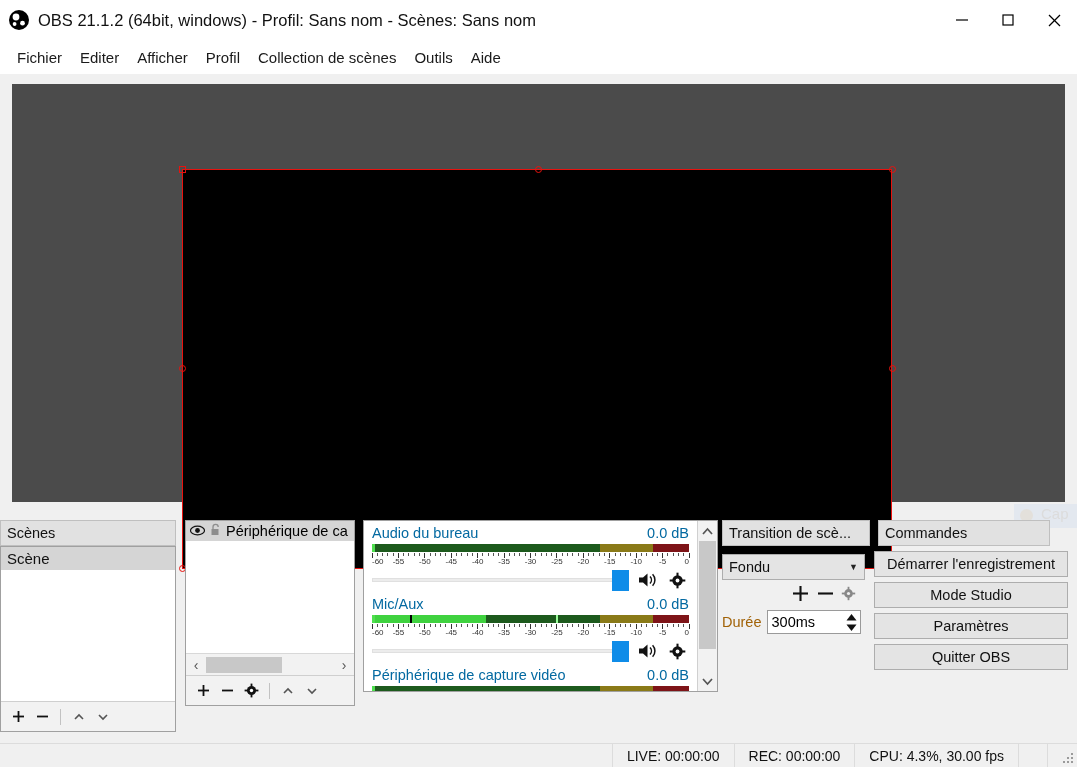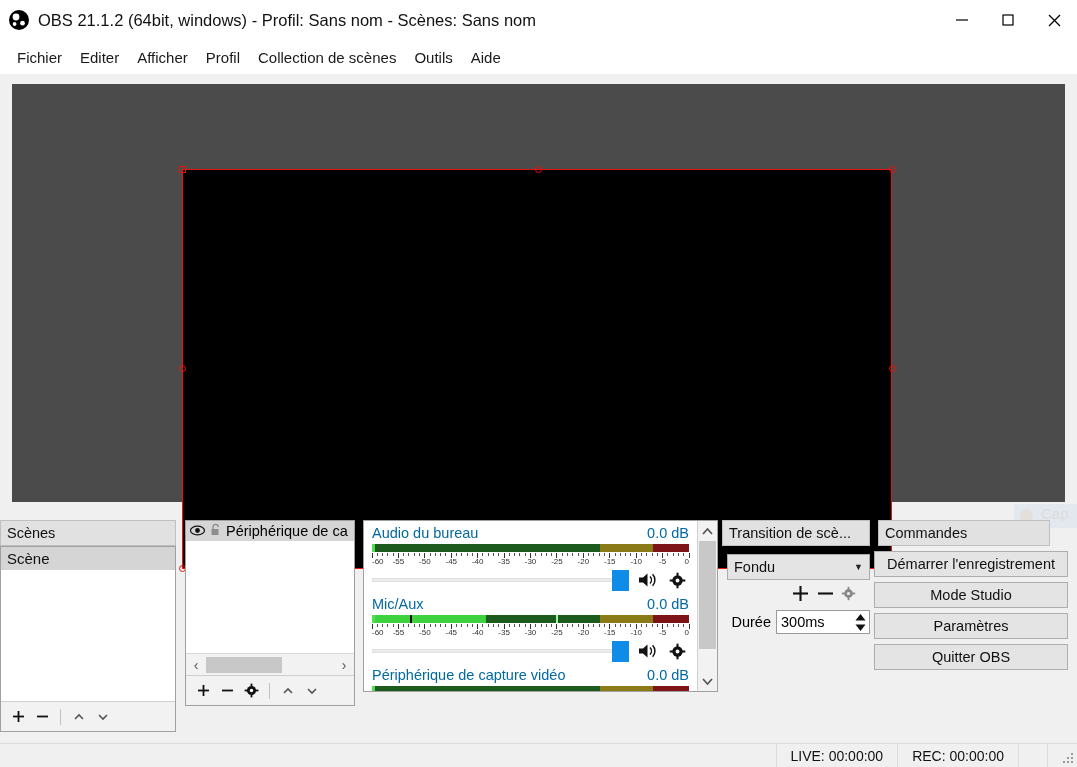--- a/index.html
+++ b/index.html
@@ -218,37 +218,37 @@
     height: 20px; display: flex; align-items: center;
     justify-content: center; color: #555; font-size: 12px;
   }
   .vs-track { flex: 1; position: relative; }
   .vs-thumb {
     position: absolute; left: 1px; top: 0;
     width: 17px; height: 108px; background: #c8c8c8;
   }
 
   
-  .dock-trans { width: 148px; margin-left: 4px; align-items: flex-end; }
+  .dock-trans { width: 148px; margin-left: 4px; }
   .dock-trans .dock-title { width: 148px; }
   .combo {
     margin-top: 8px; height: 26px; width: 143px;
     background: #e4e4e4; border: 1px solid #adadad;
     display: flex; align-items: center; padding: 0 6px;
     font-size: 14.5px; color: #111;
   }
   .combo-arrow { margin-left: auto; font-size: 9px; color: #222; }
   .trans-tools {
     display: flex; align-items: center; justify-content: flex-end;
     gap: 6px; height: 26px; padding-right: 14px; margin-top: 2px;
   }
   .duration-row {
     display: flex; align-items: center; gap: 5px; margin-top: 2px;
   }
-  .duration-lbl { font-size: 14.5px; color: #000000; }
+  .duration-lbl { font-size: 14.5px; color: #a16207; }
   .spin {
     width: 94px; height: 24px; background: #fff;
     border: 1px solid #9a9a9a; display: flex; align-items: center;
     padding-left: 4px; font-size: 14.5px; position: relative;
   }
   .spin-btns {
     position: absolute; right: 2px; top: 1px;
     display: flex; flex-direction: column; justify-content: center;
     height: 20px; gap: 1px;
   }
@@ -767,20 +767,21 @@
     <div class="cmd-btn wide">Paramètres</div>
     <div class="cmd-btn wide">Quitter OBS</div>
   </div>
 
 </div>
 
 <div class="statusbar">
   <div class="sb-spacer"></div>
   <div class="sb-cell">LIVE: 00:00:00</div>
   <div class="sb-cell">REC: 00:00:00</div>
+  <div class="sb-cell">CPU: 4.3%, 30.00 fps</div>
   <div class="sb-cell" style="width:28px"></div>
   <div class="sb-cell" style="width:30px;padding:0;justify-content:flex-end">
     <span class="grip">
         <i style="right:1px;bottom:1px"></i>
         <i style="right:5px;bottom:1px"></i>
         <i style="right:9px;bottom:1px"></i>
         <i style="right:1px;bottom:5px"></i>
         <i style="right:5px;bottom:5px"></i>
         <i style="right:1px;bottom:9px"></i>
       </span>

